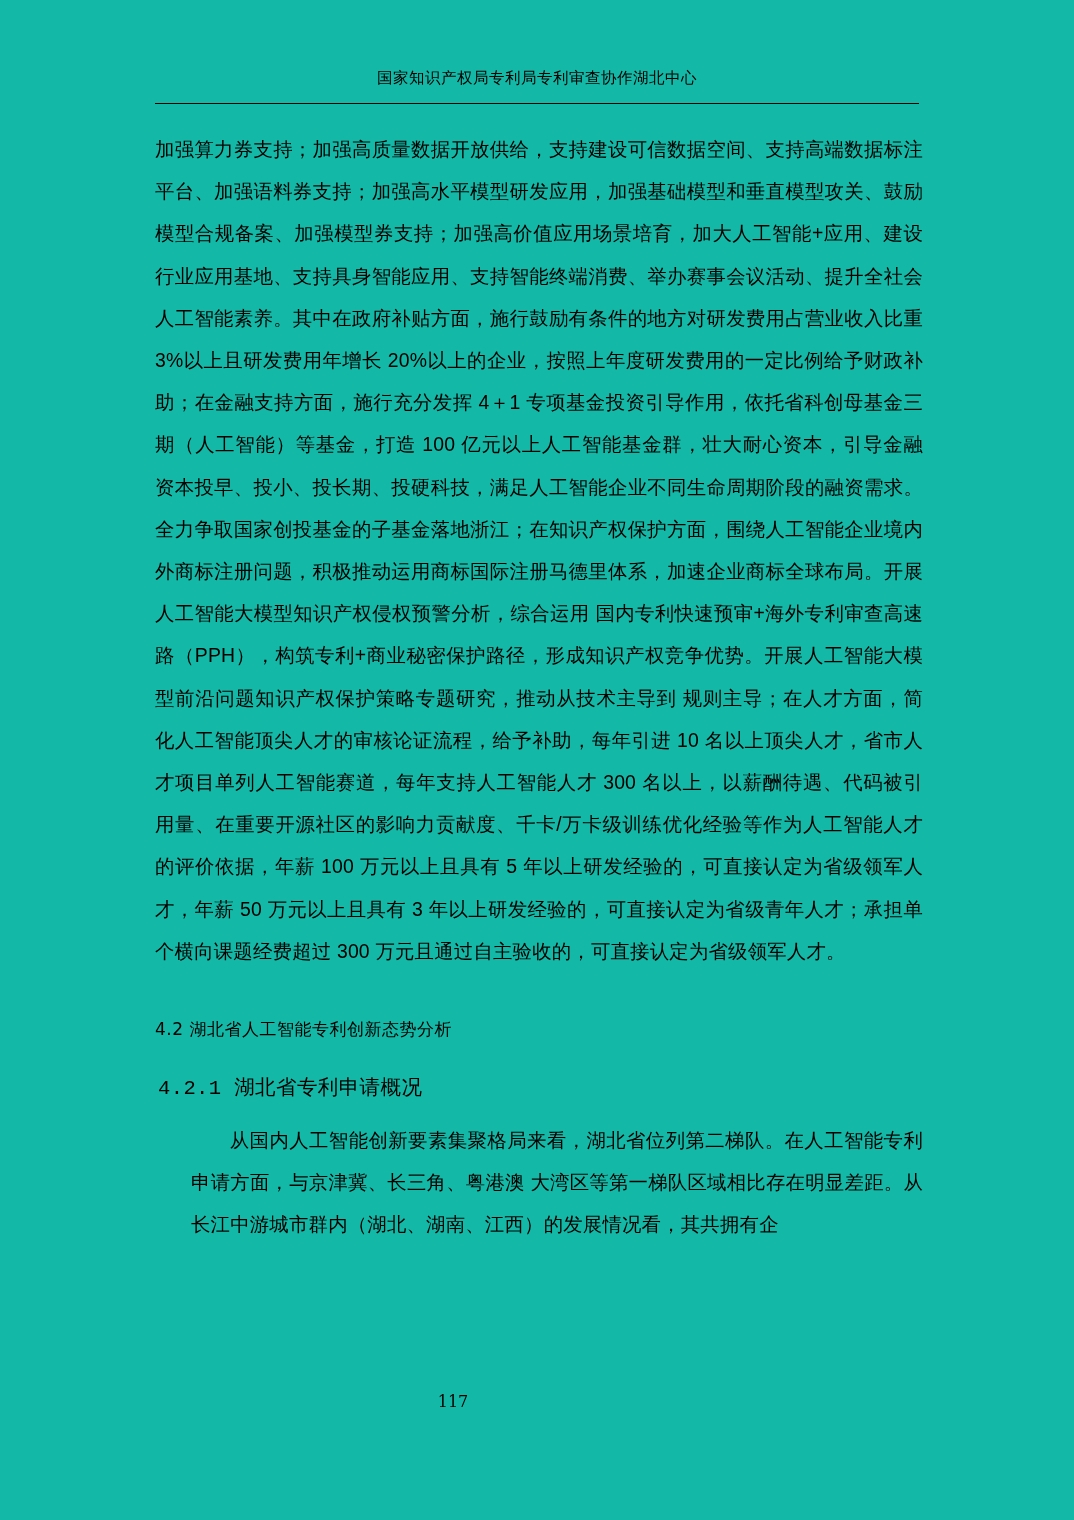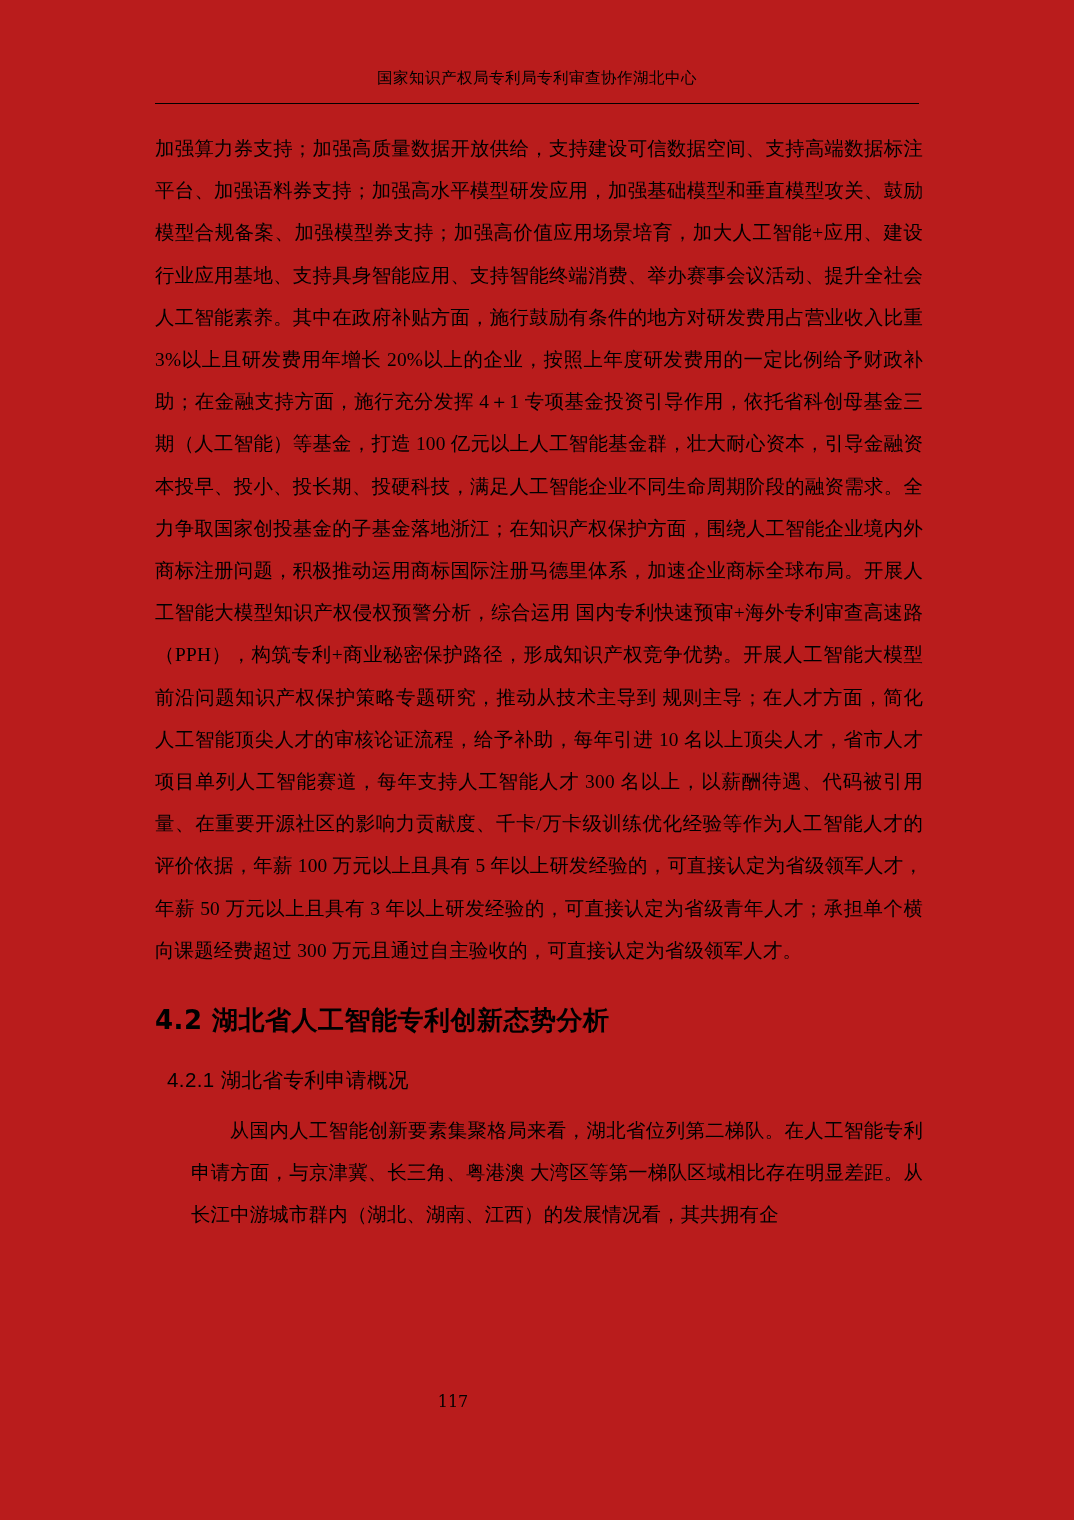--- a/index.html
+++ b/index.html
@@ -4,21 +4,21 @@
 <style>
   html, body {
     margin: 0;
     padding: 0;
     background: #ffffff;
   }
   .page {
     position: relative;
     width: 1074px;
     height: 1520px;
-    background: #b91c1c;
+    background: #14b8a6;
     font-family: "Liberation Serif", serif;
     color: #000000;
     box-sizing: border-box;
     overflow: hidden;
   }
   .header {
     position: absolute;
     top: 68px;
     left: 155px;
     width: 764px;
@@ -37,39 +37,39 @@
     background: #000;
   }
   .body-area {
     position: absolute;
     top: 128px;
     left: 155px;
     width: 768px;
   }
   p.body-text {
     margin: 0;
-    font-family: Liberation Serif, serif;
+    font-family: Liberation Sans, sans-serif;
     font-size: 19.4px;
     line-height: 42.2px;
     text-align: justify;
     text-justify: inter-character;
     letter-spacing: 0.2px;
     color: #000;
   }
   h2.heading2 {
-    margin: 28px 0 14px 0;
+    margin: 37px 0 14px 0;
     font-family: "DejaVu Sans", sans-serif;
-    font-size: 26px;
-    font-weight: bold;
+    font-size: 17px;
+    font-weight: normal;
     letter-spacing: 0.5px;
     line-height: 40px;
   }
   h3.heading3 {
-    margin: 22px 0 12px 12px;
-    font-family: Liberation Sans, sans-serif;
+    margin: 22px 0 12px 3px;
+    font-family: Liberation Mono, monospace;
     font-size: 20.5px;
     font-weight: normal;
     letter-spacing: 0.4px;
     line-height: 36px;
   }
   p.indent {
     text-indent: 2em;
     margin-left: 36px;
   }
   .page-number {

